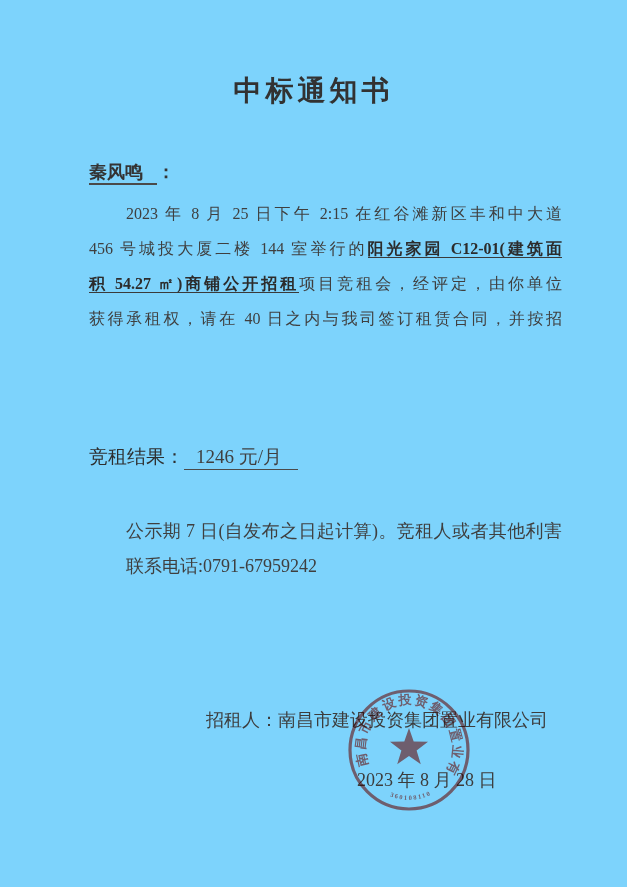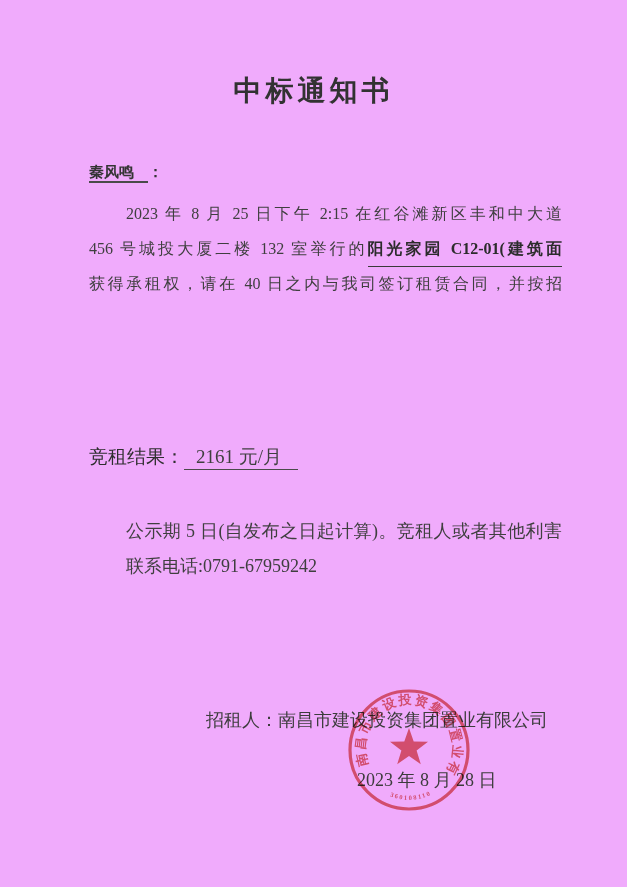--- a/index.html
+++ b/index.html
@@ -1,49 +1,49 @@
 <!DOCTYPE html>
 <html><head>
 <meta charset="utf-8">
 <style>
   html,body{margin:0;padding:0;background:#ffffff;}
   .page{
     position:relative;
     width:627px;height:887px;
-    background:#f0abfc;
+    background:#7dd3fc;
     font-family:"Liberation Serif","DejaVu Serif",serif;
     color:#3d3d3d;
     overflow:hidden;
   }
   .title{
     position:absolute;top:74px;left:0;width:100%;
     text-align:center;font-size:28px;line-height:34px;
     font-weight:bold;letter-spacing:4px;color:#323232;
   }
   .recipient{
     position:absolute;top:158px;left:89px;
-    font-size:15px;line-height:28px;font-weight:bold;color:#343434;
+    font-size:18px;line-height:28px;font-weight:bold;color:#343434;
   }
   .recipient .name{
     border-bottom:2px solid #4a4a4a;
     padding-right:14px;padding-bottom:1px;
   }
   .body-block{
     position:absolute;left:89px;top:196px;width:473px;
     font-size:16px;color:#3f3f3f;
   }
   .body-block .line{
     height:35px;line-height:35px;white-space:nowrap;
     text-align:justify;text-align-last:justify;
   }
   .body-block .line.first{ text-indent:37px; }
   .body-block .line.last{ text-align-last:left; }
   .seg-bold{
     font-weight:bold;color:#2c2c2c;
-    border-bottom:1.5px solid #3a3a3a;padding-bottom:9px;
+    border-bottom:1.5px solid #3a3a3a;padding-bottom:0;
   }
   .result{
     position:absolute;top:441px;left:89px;
     font-size:19px;line-height:32px;
   }
   .result .label{ font-weight:normal;color:#2e2e2e; }
   .result .value{
     color:#3f3f3f;
     border-bottom:1.5px solid #4a4a4a;
     padding:0 16px 2px 12px;
@@ -78,28 +78,29 @@
 <body>
 
 <div class="page">
 
   <div class="title">中标通知书</div>
 
   <div class="recipient"><span class="name">秦风鸣</span><span>：</span></div>
 
   <div class="body-block">
     <div class="line first">2023 年 8 月 25 日下午 2:15 在红谷滩新区丰和中大道</div>
-    <div class="line"><span>456 号城投大厦二楼 132 室举行的</span><span class="seg-bold">阳光家园 C12-01(建筑面</span></div>
+    <div class="line"><span>456 号城投大厦二楼 144 室举行的</span><span class="seg-bold">阳光家园 C12-01(建筑面</span></div>
+    <div class="line"><span class="seg-bold">积 54.27 ㎡)商铺公开招租</span><span>项目竞租会，经评定，由你单位</span></div>
     <div class="line">获得承租权，请在 40 日之内与我司签订租赁合同，并按招</div>
   </div>
 
-  <div class="result"><span class="label">竞租结果：</span><span class="value">2161 元/月</span></div>
+  <div class="result"><span class="label">竞租结果：</span><span class="value">1246 元/月</span></div>
 
   <div class="notice-block">
-    <div class="line indent fill">公示期 5 日(自发布之日起计算)。竞租人或者其他利害</div>
+    <div class="line indent fill">公示期 7 日(自发布之日起计算)。竞租人或者其他利害</div>
     <div class="line indent">联系电话:0791-67959242</div>
   </div>
 
   <div class="sig-lessor">招租人：南昌市建设投资集团置业有限公司</div>
   <div class="sig-date">2023 年 8 月 28 日</div>
 
   <div class="seal">
     <svg viewBox="0 0 126 126">
       <defs>
         <path id="ringArc" d="M 24.1,81.6 A 44,44 0 1 1 101.9,81.6" fill="none"></path>

